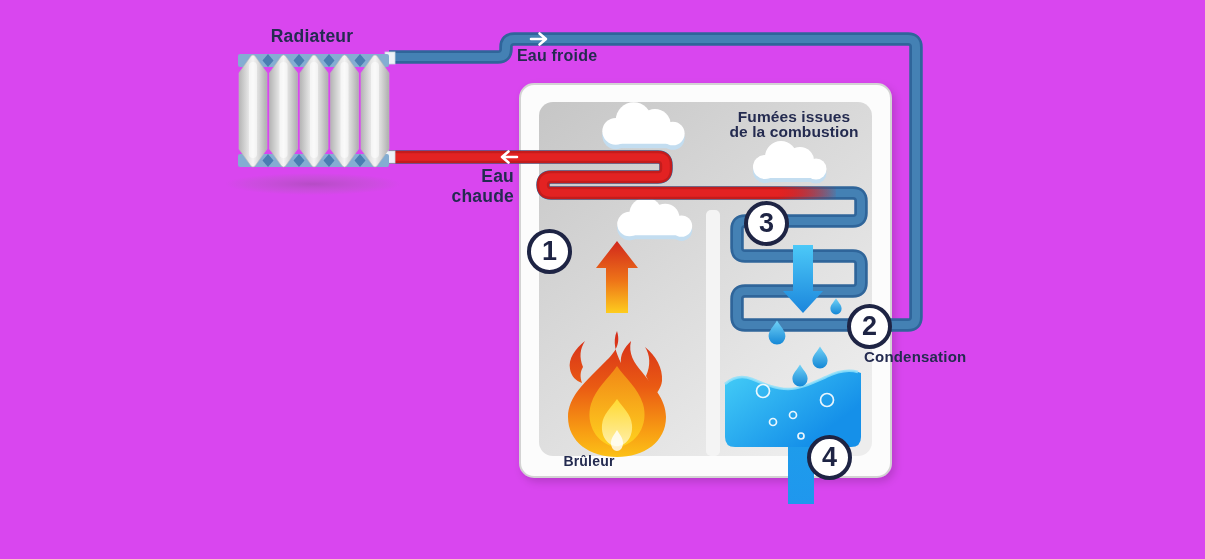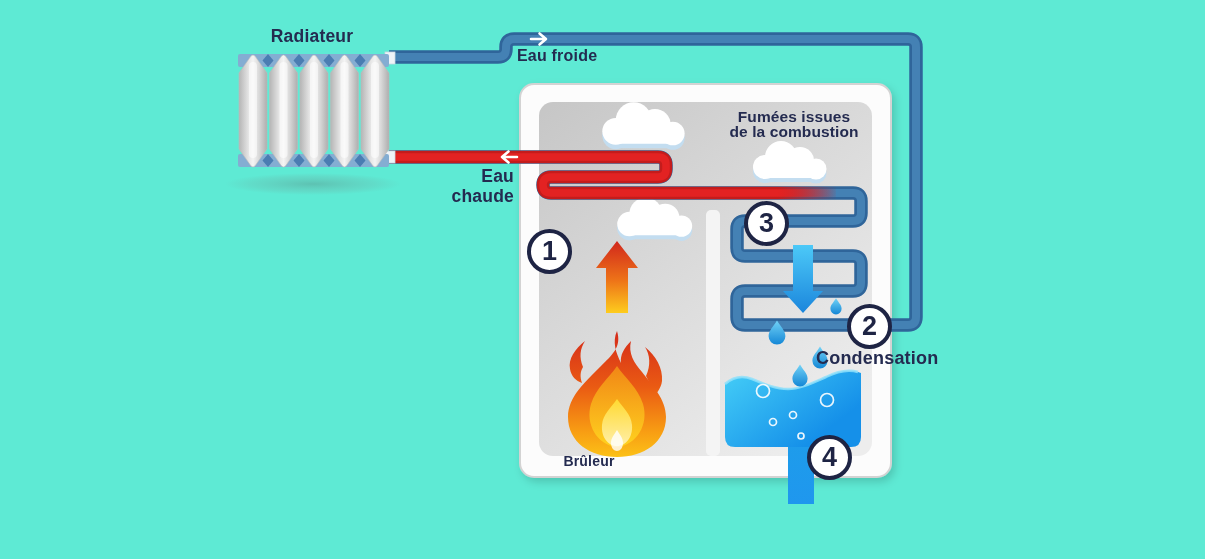--- a/index.html
+++ b/index.html
@@ -1,30 +1,30 @@
 <!DOCTYPE html>
 <html><head>
 <meta charset="utf-8">
 <style>
   html,body{margin:0;padding:0;background:#ffffff;}
   .stage{
-    position:relative;width:1205px;height:559px;background:#5eead4;overflow:hidden;
+    position:relative;width:1205px;height:559px;background:#d946ef;overflow:hidden;
     font-family:"Liberation Sans", sans-serif;
   }
   .stage svg{position:absolute;left:0;top:0;}
   .lbl{
     position:absolute;font-weight:700;color:#242b50;letter-spacing:.2px;
     font-family:"Liberation Sans", sans-serif;white-space:nowrap;
   }
   .lbl .line{display:block;}
   .lbl-radiator{left:238px;top:26px;width:148px;text-align:center;font-size:17.5px;}
   .lbl-cold{left:517px;top:47px;font-size:16px;}
   .lbl-hot{left:408px;top:167px;width:106px;text-align:right;font-size:17.5px;line-height:19.5px;}
   .lbl-fumes{left:708px;top:109px;width:172px;text-align:center;font-size:15.5px;line-height:15px;letter-spacing:.1px;}
-  .lbl-cond{left:816px;top:348px;font-size:18px;}
+  .lbl-cond{left:864px;top:348px;font-size:15px;}
   .lbl-burner{left:537px;top:453px;width:104px;text-align:center;font-size:14px;}
   .lbl-drain{left:700px;top:511px;width:205px;text-align:center;font-size:16.5px;}
   .step{
     position:absolute;width:37px;height:37px;border:4px solid #1e2444;border-radius:50%;
     background:#ffffff;color:#1e2444;font-weight:700;font-size:27px;line-height:37px;
     text-align:center;box-sizing:content-box;
   }
   .step-1{left:527px;top:229px;}
   .step-2{left:847px;top:304px;}
   .step-3{left:744px;top:201px;}

